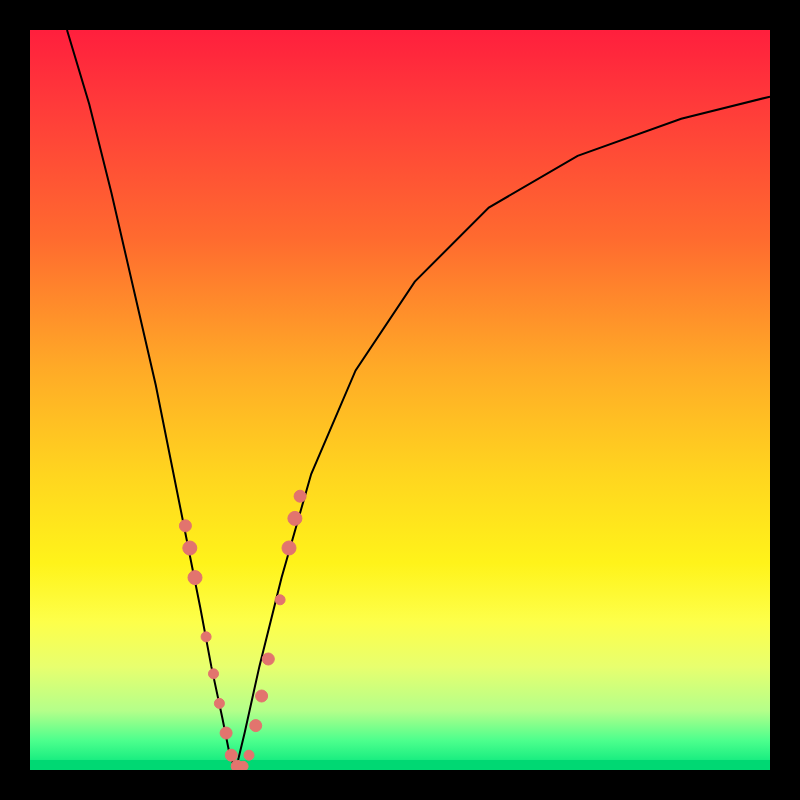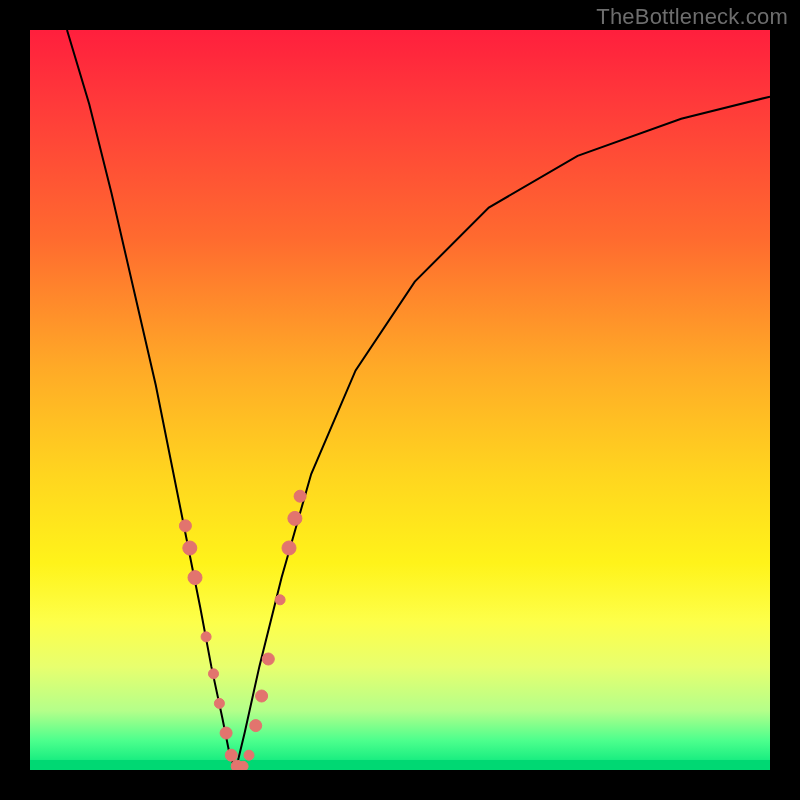--- a/index.html
+++ b/index.html
@@ -72,21 +72,20 @@
   }
   .marker {
     fill: #e2746e;
     stroke: #e2746e;
   }
 </style>
 </head>
 <body>
 
 <div class="frame">
-  <div class="watermark">TheBottleneck.com</div>
   <div class="plot-area">
     <div class="grad"></div>
     <div class="bottom-strip"></div>
     <svg viewBox="0 0 740 740">
       <path id="curve-left" class="curve" d="M37.0 0.0 L59.2 74.0 L81.4 162.8 L103.6 259.0 L125.8 355.2 L140.6 429.2 L155.4 503.2 L170.2 577.2 L181.3 636.4 L192.4 688.2 L199.8 725.2 L205.7 740.0"></path>
       <path id="curve-right" class="curve" d="M205.7 740.0 L214.6 703.0 L229.4 636.4 L251.6 547.6 L281.2 444.0 L325.6 340.4 L384.8 251.6 L458.8 177.6 L547.6 125.8 L651.2 88.8 L740.0 66.6"></path>
       <g id="markers">
           <circle cx="155.4" cy="495.8" r="6" class="marker"></circle>
           <circle cx="159.8" cy="518.0" r="7" class="marker"></circle>
           <circle cx="165.0" cy="547.6" r="7" class="marker"></circle>

